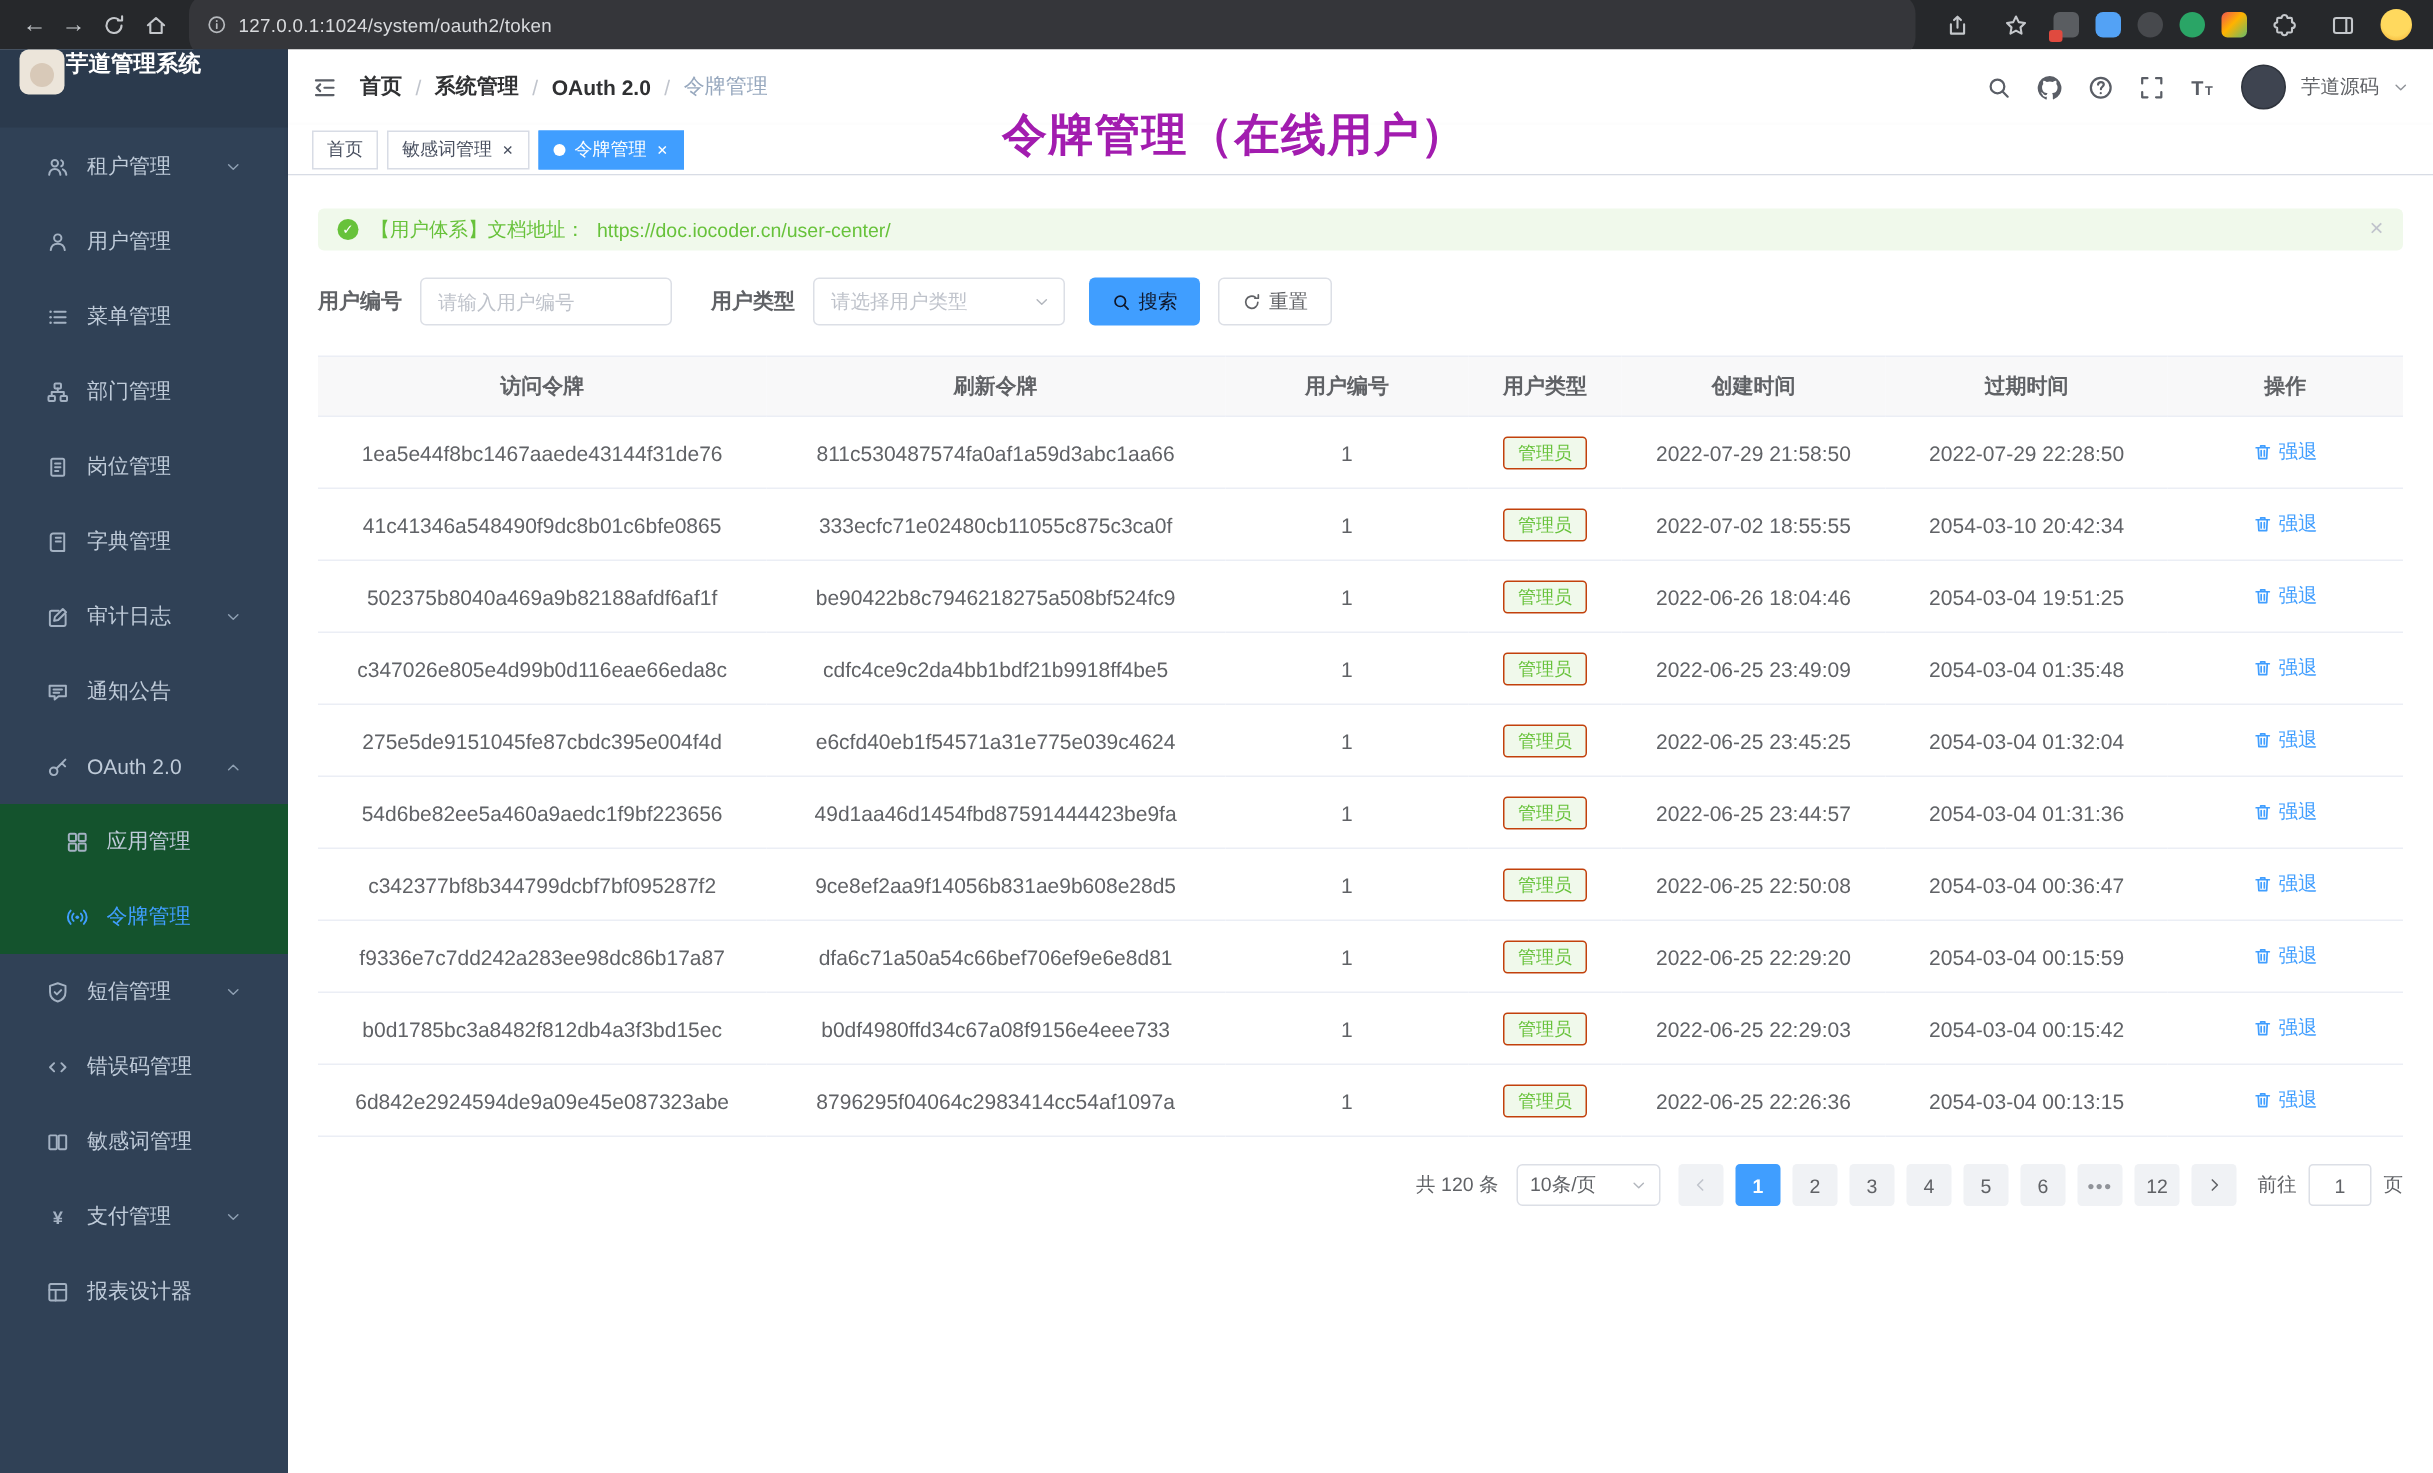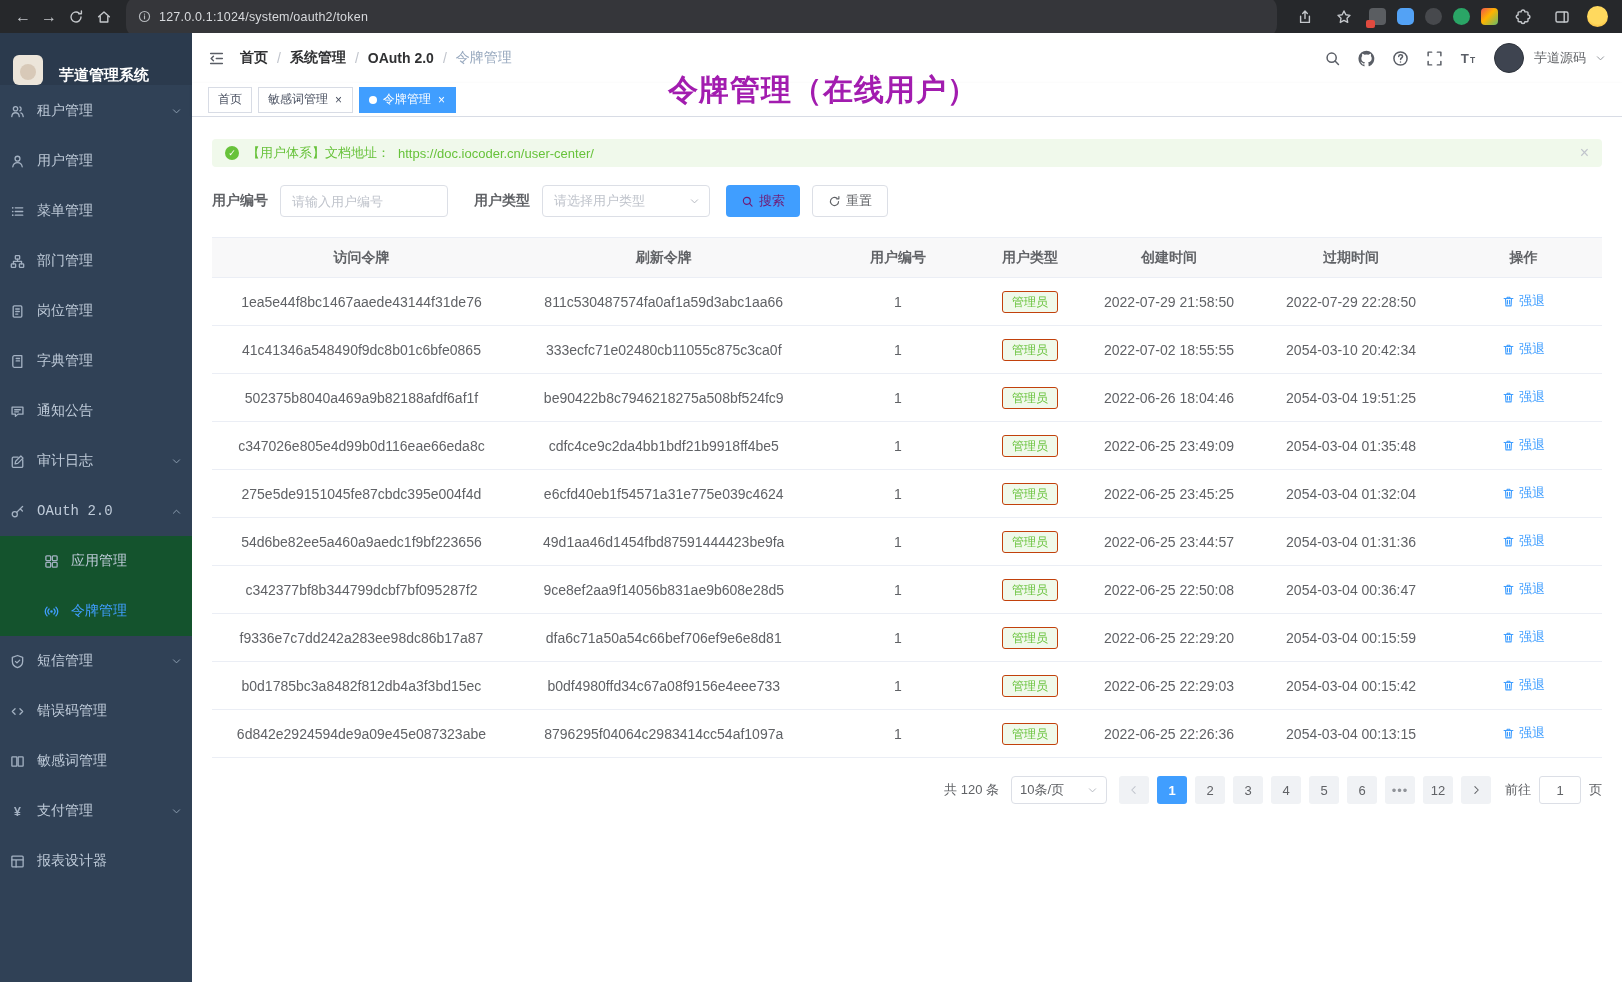--- a/index.html
+++ b/index.html
@@ -24,26 +24,26 @@
   .ext-dark { background:#47494d; border-radius:50%; }
   .ext-green { background:#2aa566; border-radius:50%; }
   .ext-rainbow { background:linear-gradient(135deg,#ef5350,#ffb300 45%,#66bb6a); border-radius:4px; }
   .chrome-avatar { width:21px; height:21px; border-radius:50%; background:radial-gradient(circle at 50% 38%,#ffd95e 58%,#f0a92c); cursor:pointer; }
 
   
   .app { flex:1; display:flex; min-height:0; }
 
   
   .sidebar { flex:0 0 192px; width:192px; background:#304156; display:flex; flex-direction:column; }
-  .logo-bar { height:52px; display:flex; align-items:flex-end; gap:16px; padding:0 13px; background:#2b3a4d; cursor:pointer; }
+  .logo-bar { height:52px; display:flex; align-items:flex-start; gap:1px; padding:0 13px; background:#2b3a4d; cursor:pointer; }
   .logo-img { width:30px; height:30px; border-radius:6px; background:#ece5da; position:relative; overflow:hidden; flex:0 0 30px; }
   .logo-img:before { content:""; position:absolute; left:7px; top:9px; width:16px; height:16px; border-radius:50%; background:#d8c9b8; }
   .logo-title { color:#fff; font-size:15px; font-weight:700; white-space:nowrap; }
   #sidebar-nav { flex:1; overflow:hidden; padding-top:1px; }
-  .side-item { height:50px; display:flex; align-items:center; gap:12px; padding:0 10px; color:#bfcbd9; font-size:14px; cursor:pointer;font-family:Liberation Mono, monospace; }
+  .side-item { height:50px; display:flex; align-items:center; gap:12px; padding:0 31px; color:#bfcbd9; font-size:14px; cursor:pointer; }
   .s-icon { width:15px; height:15px; flex:0 0 15px; color:#a3b1c2; }
   .s-label { white-space:nowrap; }
   .s-chevron { margin-left:auto; width:11px; height:11px; color:#8fa0b3; }
   .s-chevron.up { transform:rotate(180deg); }
   .submenu { background:#14532d; }
   .side-subitem { height:50px; display:flex; align-items:center; gap:12px; padding:0 17px 0 44px; color:#bfcbd9; font-size:14px; cursor:pointer; }
   .side-subitem.active { color:#409eff; }
   .side-subitem.active .s-icon { color:#409eff; }
 
   
@@ -79,21 +79,21 @@
 
   .filters { display:flex; align-items:center; gap:12px; margin-top:18px; }
   .f-label { font-weight:700; color:#606266; font-size:14px; white-space:nowrap; }
   .f-label.g2 { margin-left:14px; }
   .f-input { width:168px; height:32px; border:1px solid #dcdfe6; border-radius:4px; padding:0 11px; font-size:13px; color:#606266; outline:none; background:#fff; font-family:inherit; }
   .f-input::placeholder { color:#bfc3cb; }
   .f-select { width:168px; height:32px; border:1px solid #dcdfe6; border-radius:4px; padding:0 9px 0 11px; display:flex; align-items:center; justify-content:space-between; background:#fff; cursor:pointer; }
   .f-select .ph { color:#bfc3cb; font-size:13px; }
   .sel-caret { width:11px; height:11px; color:#b2b6bd; flex:0 0 11px; }
   .btn { height:32px; border-radius:4px; border:none; display:inline-flex; align-items:center; gap:5px; font-size:13px; cursor:pointer; padding:0 15px; font-family:inherit; }
-  .btn-primary { background:#409eff; color:#701a75; margin-left:4px; }
+  .btn-primary { background:#409eff; color:#0f172a; margin-left:4px; }
   .btn-plain { background:#fff; border:1px solid #dcdfe6; color:#606266; }
   .b-icon { width:13px; height:13px; flex:0 0 13px; }
 
   .grid { width:100%; border-collapse:collapse; margin-top:20px; table-layout:fixed; }
   .grid th { height:40px; background:#f8f8f9; border-top:1px solid #ebeef5; border-bottom:1px solid #ebeef5; color:#606266; font-weight:700; font-size:14px; text-align:center; }
   .grid td { height:48px; border-bottom:1px solid #ebeef5; color:#606266; font-size:14px; text-align:center; white-space:nowrap; overflow:hidden; }
   .tag { display:inline-block; padding:1px 9px; line-height:18px; font-size:12px; border-radius:3px; background:#f0f9eb; border:1px solid #c2410c; color:#67c23a; }
   .link-danger { display:inline-flex; align-items:center; gap:4px; color:#409eff; font-size:13px; cursor:pointer; text-decoration:none; }
   .a-icon { width:13px; height:13px; flex:0 0 13px; }
 
@@ -248,40 +248,40 @@
                 <path d="M4.6 1.8h8v12.4h-8A1.6 1.6 0 013 12.6V3.4a1.6 1.6 0 011.6-1.6z"></path>
                 <path d="M6.6 4.8h3.6M6.6 7.4h3.6"></path>
               </svg>
             </span>
     <span class="s-label">字典管理</span>
 
   </div>
           <div class="side-item">
     <span class="s-icon">
               <svg viewBox="0 0 16 16" fill="none" stroke="currentColor" stroke-width="1.4" stroke-linecap="round" stroke-linejoin="round">
+                <path d="M13.6 6v7a1.2 1.2 0 01-1.2 1.2H3.6A1.2 1.2 0 012.4 13V4.6a1.2 1.2 0 011.2-1.2h5"></path>
+                <path d="M11.6 2.1l2.3 2.3-5.6 5.6-2.9.6.6-2.9z"></path>
+              </svg>
+            </span>
+    <span class="s-label">审计日志</span>
+    <span class="s-chevron">
+              <svg viewBox="0 0 16 16" fill="none" stroke="currentColor" stroke-width="1.4" stroke-linecap="round" stroke-linejoin="round">
+                <path d="M3.5 5.5L8 10l4.5-4.5"></path>
+              </svg>
+            </span>
+  </div>
+          <div class="side-item">
+    <span class="s-icon">
+              <svg viewBox="0 0 16 16" fill="none" stroke="currentColor" stroke-width="1.4" stroke-linecap="round" stroke-linejoin="round">
                 <path d="M2.2 3.4h11.6v7.4H8.6l-2.8 2.4v-2.4H2.2z"></path>
                 <path d="M5 6.1h6M5 8.3h4"></path>
               </svg>
             </span>
     <span class="s-label">通知公告</span>
 
-  </div>
-          <div class="side-item">
-    <span class="s-icon">
-              <svg viewBox="0 0 16 16" fill="none" stroke="currentColor" stroke-width="1.4" stroke-linecap="round" stroke-linejoin="round">
-                <path d="M13.6 6v7a1.2 1.2 0 01-1.2 1.2H3.6A1.2 1.2 0 012.4 13V4.6a1.2 1.2 0 011.2-1.2h5"></path>
-                <path d="M11.6 2.1l2.3 2.3-5.6 5.6-2.9.6.6-2.9z"></path>
-              </svg>
-            </span>
-    <span class="s-label">审计日志</span>
-    <span class="s-chevron">
-              <svg viewBox="0 0 16 16" fill="none" stroke="currentColor" stroke-width="1.4" stroke-linecap="round" stroke-linejoin="round">
-                <path d="M3.5 5.5L8 10l4.5-4.5"></path>
-              </svg>
-            </span>
   </div>
           <div class="side-item">
     <span class="s-icon">
               <svg viewBox="0 0 16 16" fill="none" stroke="currentColor" stroke-width="1.4" stroke-linecap="round" stroke-linejoin="round">
                 <circle cx="5.1" cy="10.9" r="2.7"></circle>
                 <path d="M7.1 8.9l6.3-6.3M10.9 5.1l2.3 2.3"></path>
               </svg>
             </span>
     <span class="s-label">OAuth 2.0</span>
     <span class="s-chevron up">

